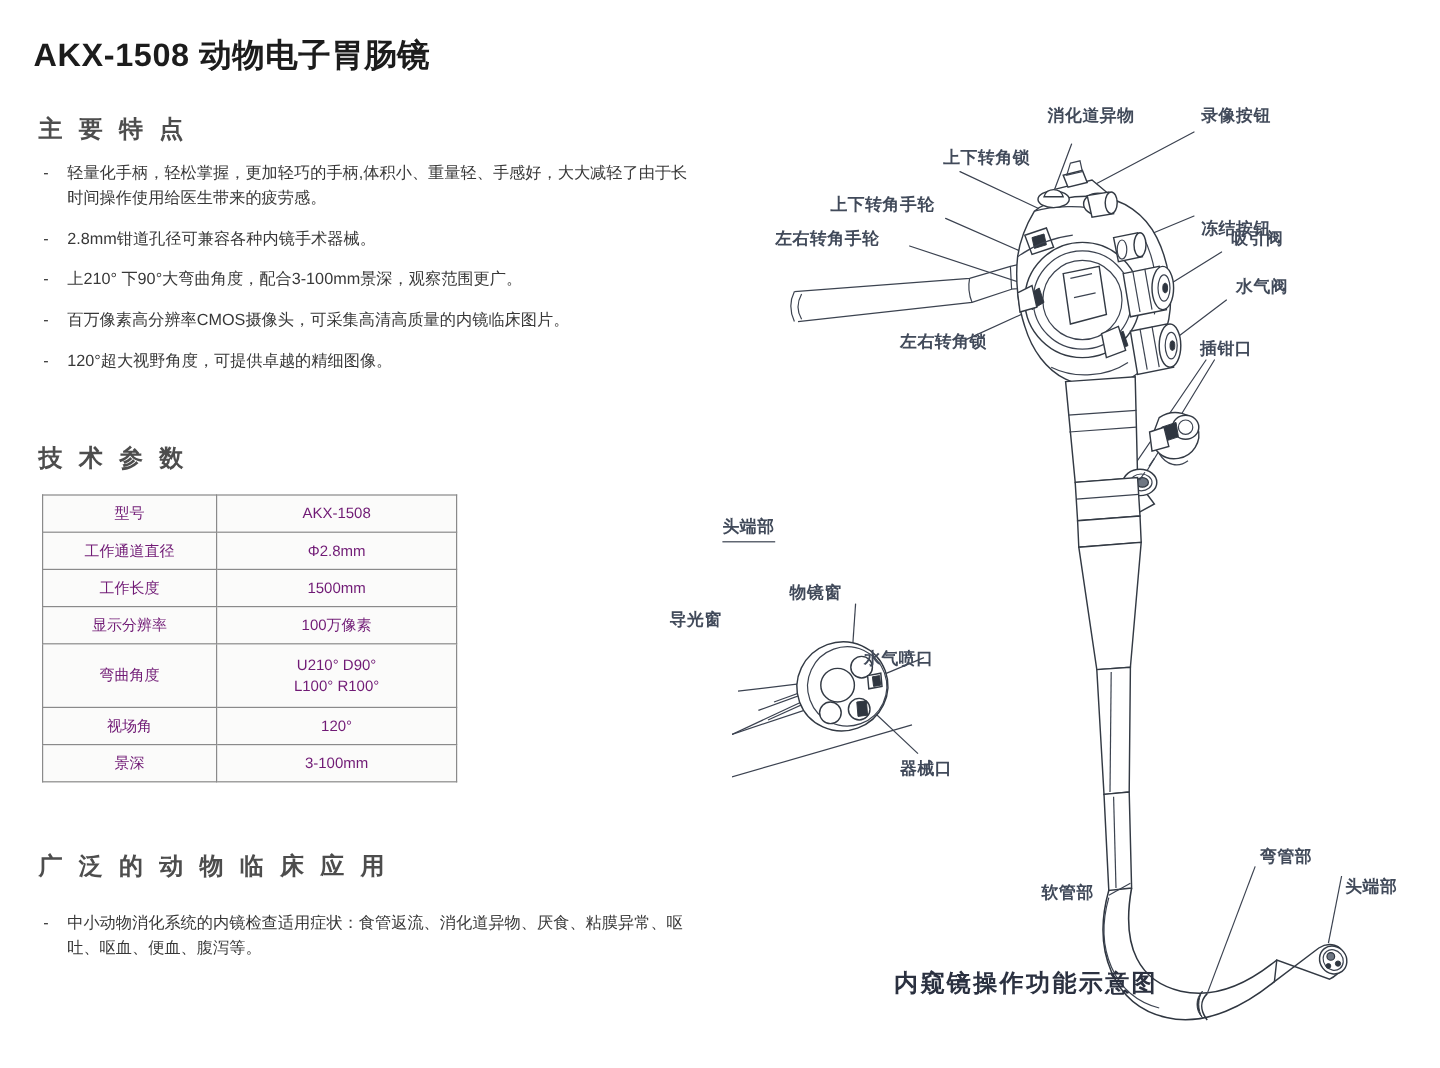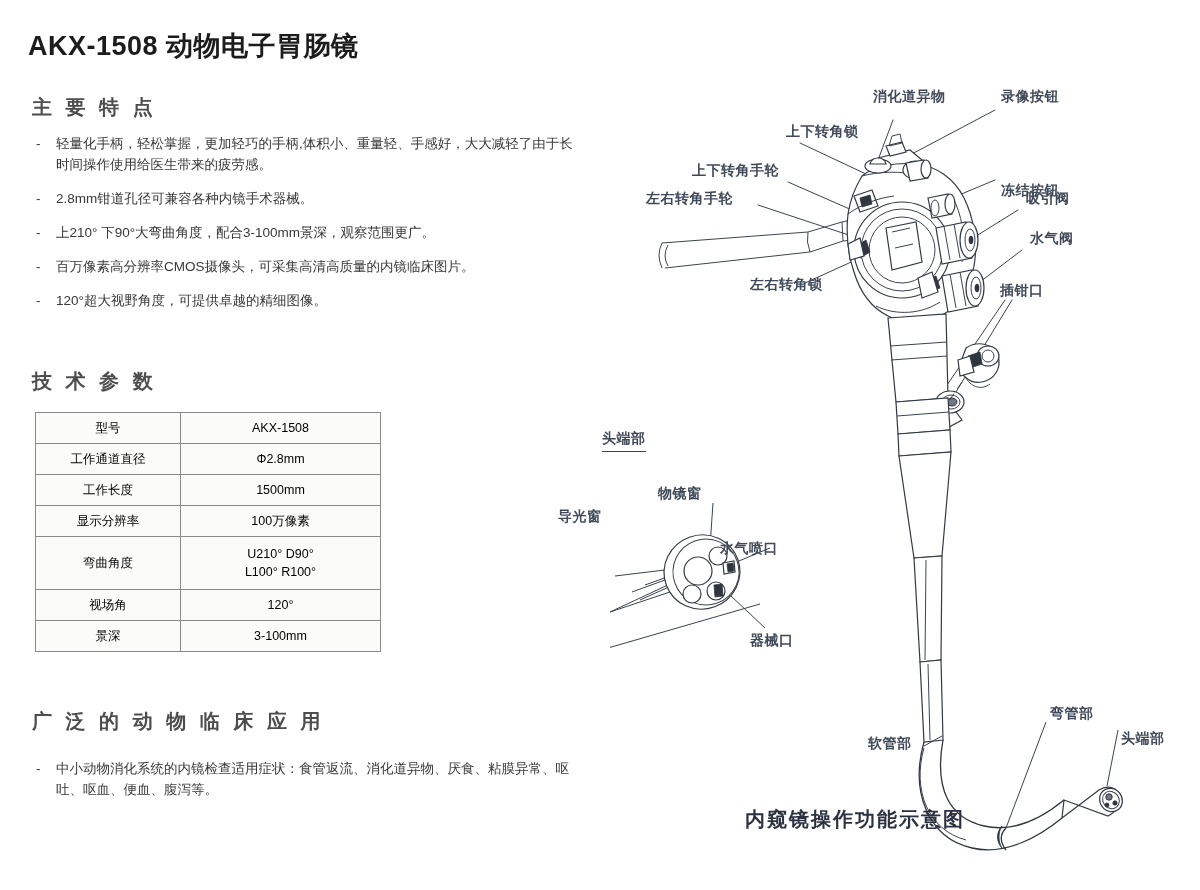--- a/index.html
+++ b/index.html
@@ -74,21 +74,21 @@
     position: absolute;
     left: 35px; top: 412px;
     width: 345px;
     border-collapse: collapse;
     background: #fbfbfa;
     table-layout: fixed;
   }
   #spec-table td {
     border: 1px solid #8a8a8a;
     font-size: 12.5px;
-    color: #000000;
+    color: #701a75;
     text-align: center;
     vertical-align: middle;
     padding: 6px 4px;
     line-height: 18px;
     background: #fbfbfa;
   }
   #spec-table td.spec-label { width: 145px; }
   #spec-table td.spec-value { width: 200px; }
   #spec-table tr.tall td { padding-top: 8px; padding-bottom: 8px; }
   .val-line { display: block; }

